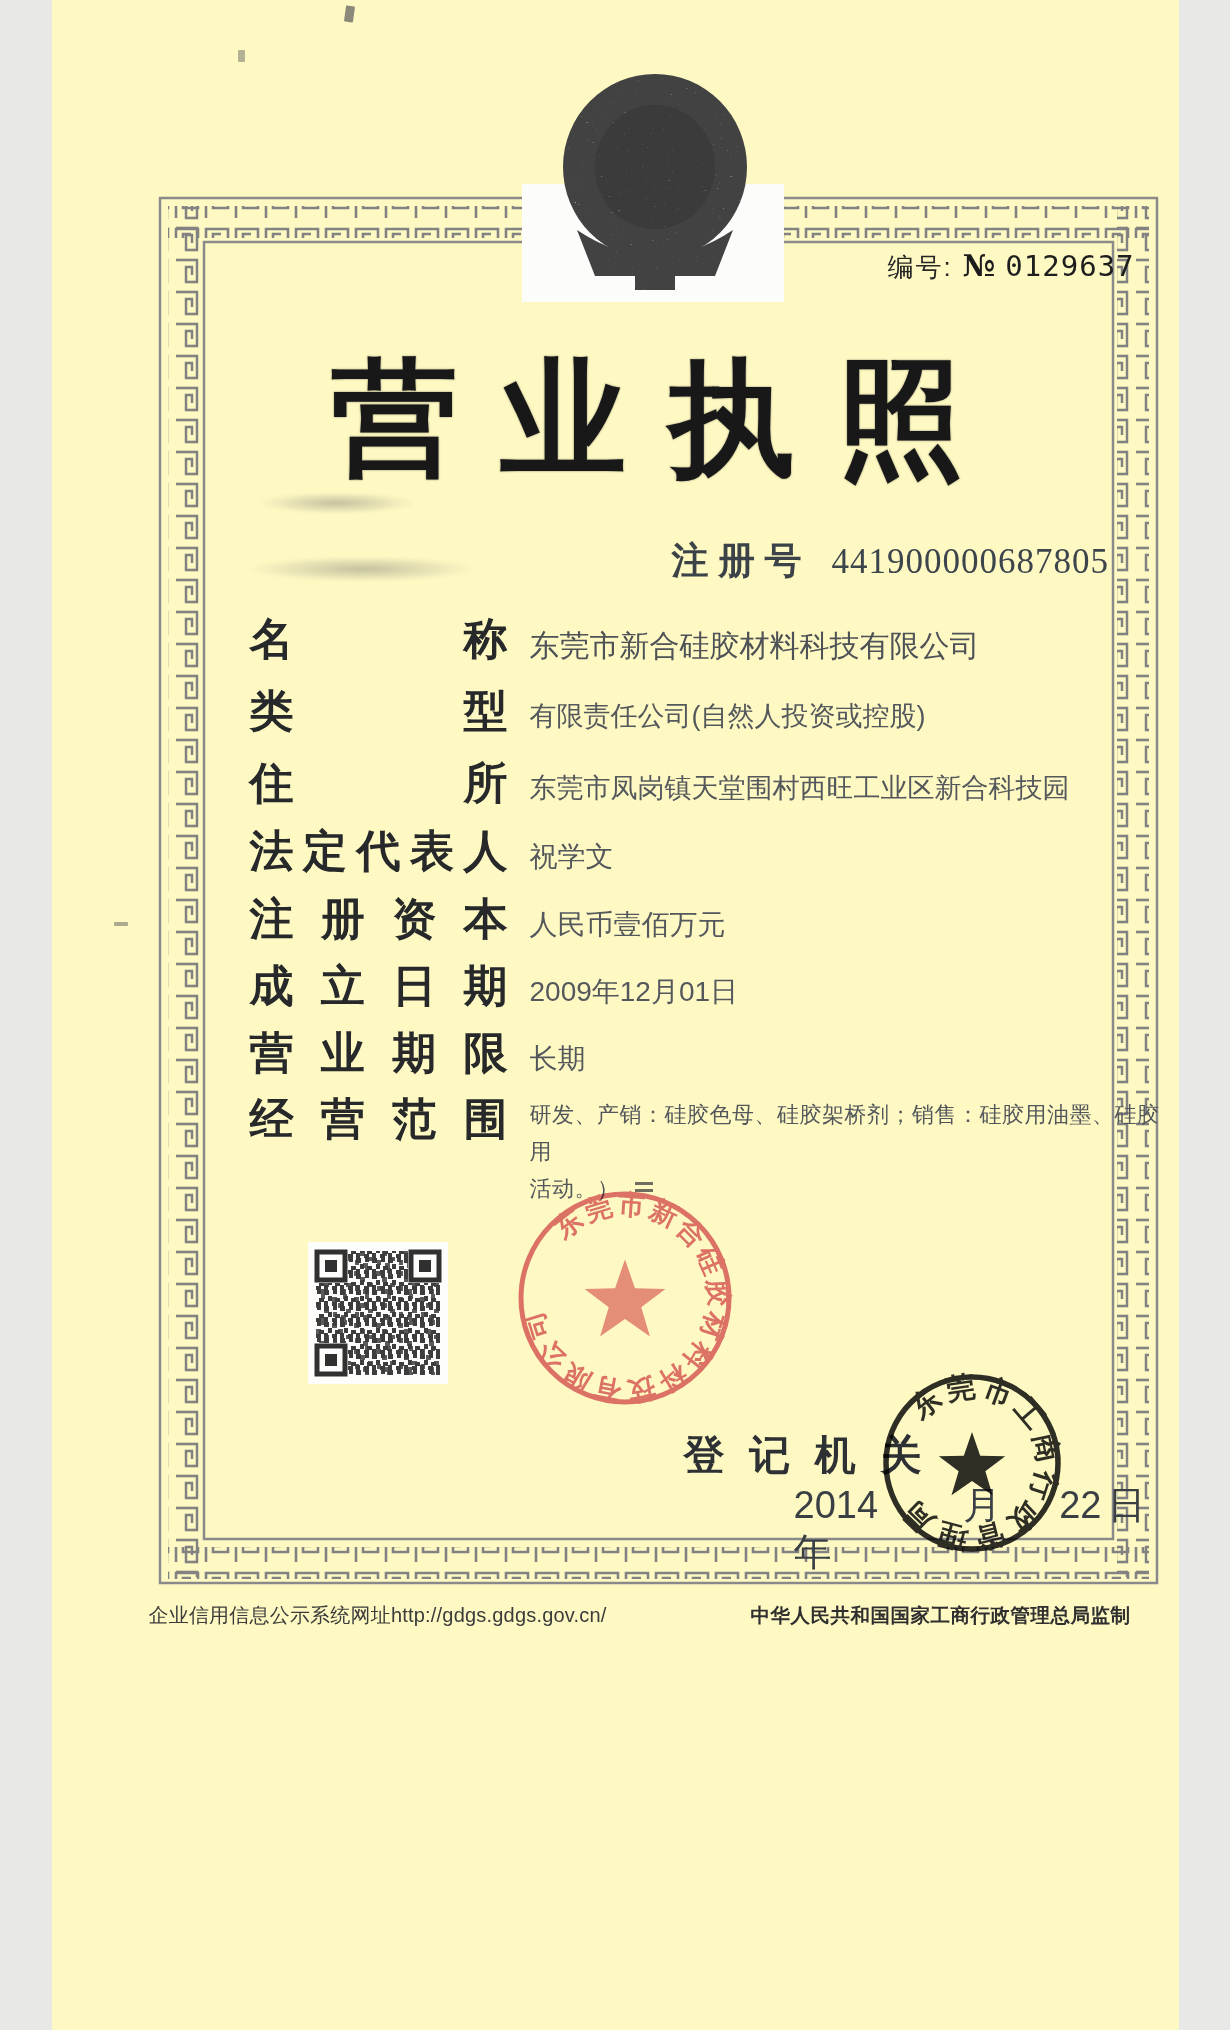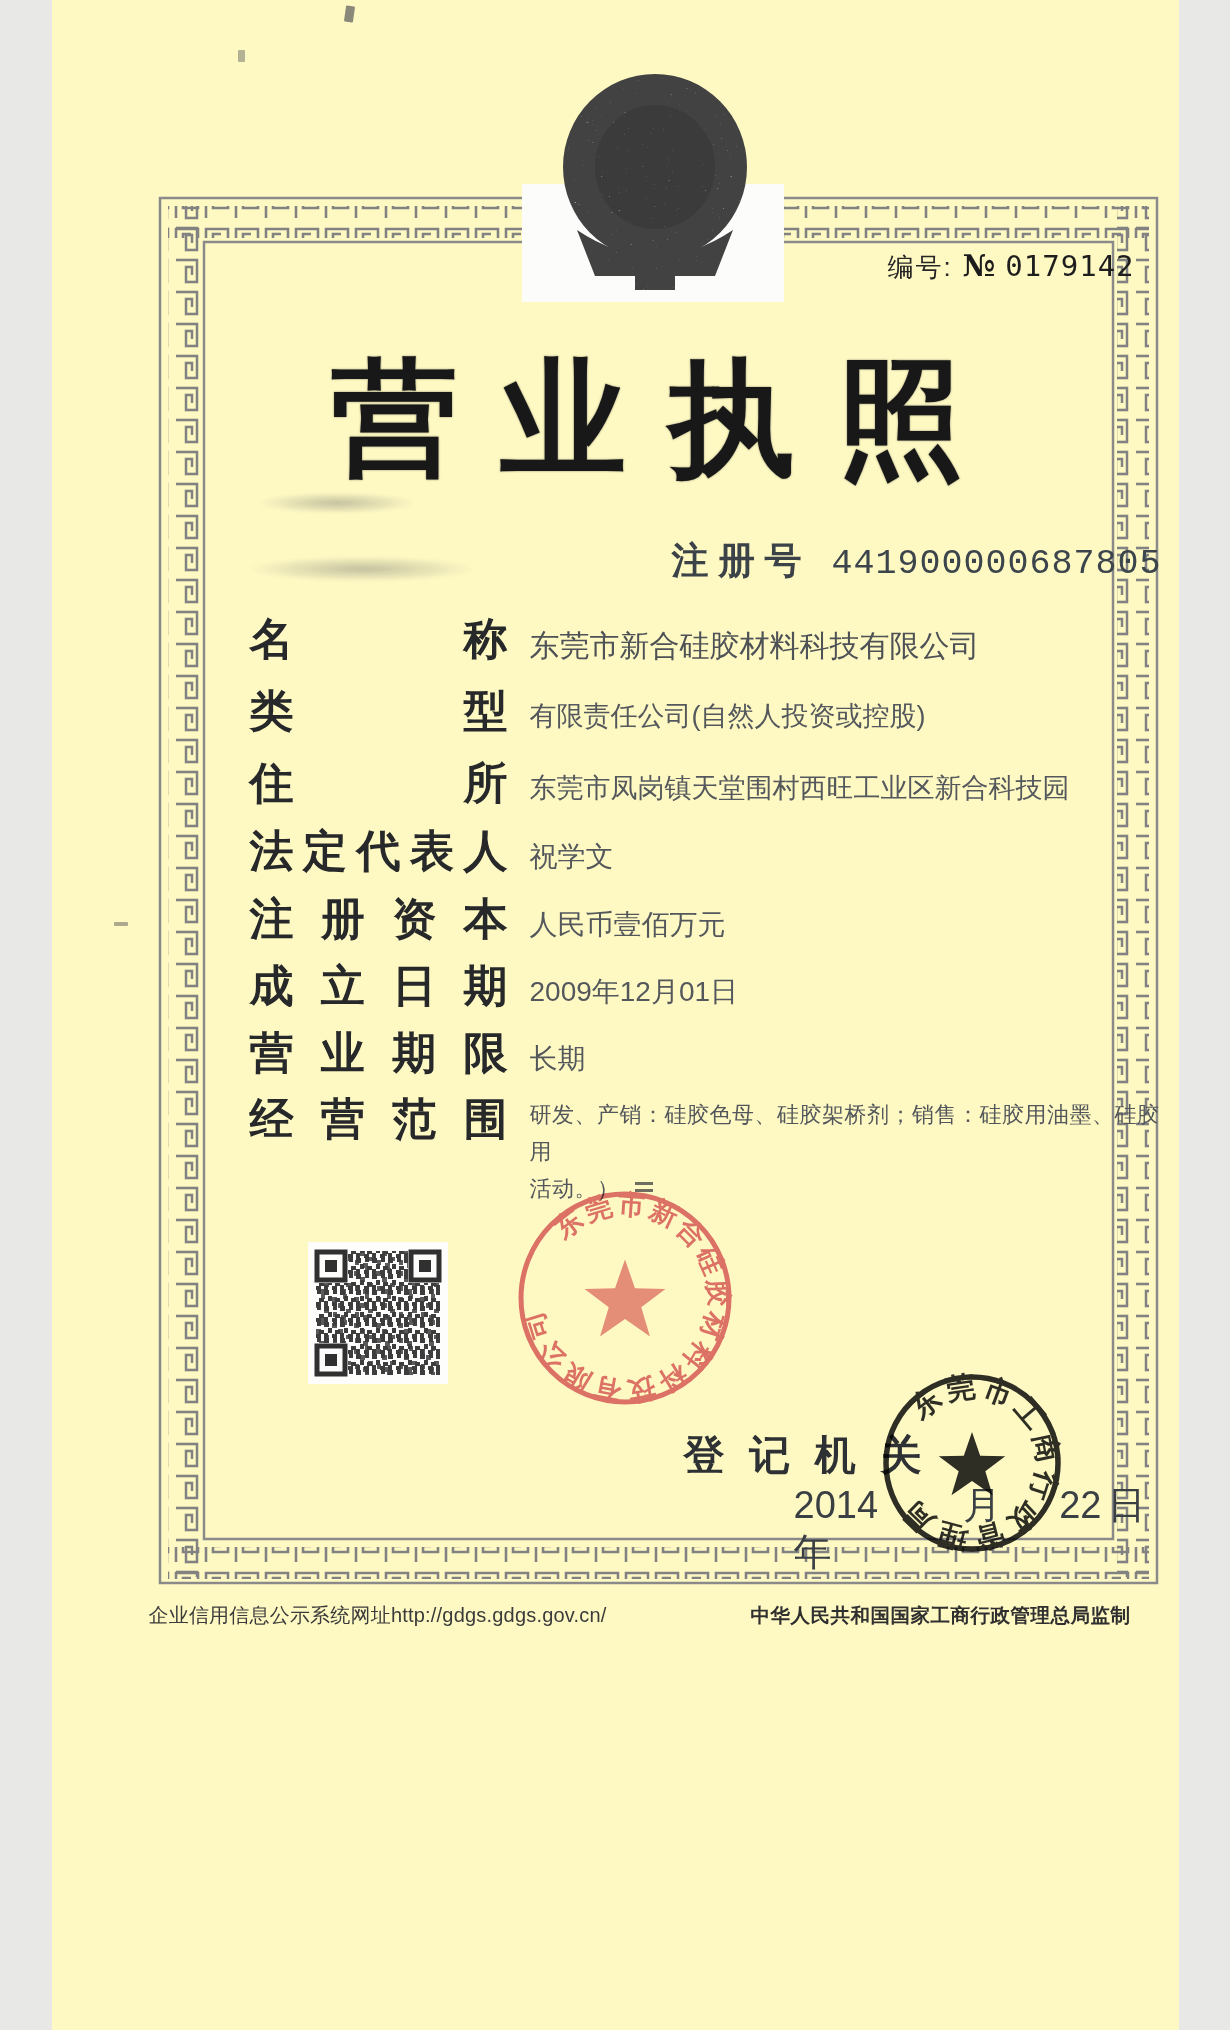--- a/index.html
+++ b/index.html
@@ -22,21 +22,21 @@
     left:280px;top:356px;width:632px;height:134px;
     display:flex;justify-content:space-between;align-items:flex-start;
     font-size:126px;line-height:1.0;font-weight:900;color:#181818;
     text-shadow:0 0 2px rgba(20,20,20,.55);
     font-family:"DejaVu Sans","Liberation Sans",sans-serif;
   }
 
   
   .regline{left:620px;top:536px;height:44px;display:flex;align-items:baseline;}
   .regline .rlab{width:130px;display:flex;justify-content:space-between;font-size:37px;color:#3b4248;font-weight:600;}
-  .regline .rnum{margin-left:30px;font-family:Liberation Mono, monospace;font-size:35px;color:#3c454c;letter-spacing:1px;}
+  .regline .rnum{margin-left:30px;font-family:Liberation Serif, serif;font-size:35px;color:#3c454c;letter-spacing:1px;}
 
   
   .frow{left:198px;display:flex;align-items:flex-start;}
   .flab{width:258px;display:flex;justify-content:space-between;
         font-size:44px;line-height:1.05;font-weight:700;color:#26282a;flex:none;}
   .fval{margin-left:22px;color:#54585c;padding-top:10px;}
   .v-name{font-size:30px;color:#4e5256;}
   .v-std{font-size:27px;}
   .v-mid{font-size:28px;}
   .scopeblock{margin-left:22px;padding-top:0;width:648px;color:#53575b;}
@@ -104,21 +104,21 @@
     <g filter="url(#grain)">
       <ellipse cx="100" cy="97" rx="92" ry="93" fill="#424242"></ellipse>
       <path d="M22 160 Q100 212 178 160 L160 206 L120 206 L120 220 L80 220 L80 206 L40 206 Z" fill="#424242"></path>
       <ellipse cx="100" cy="97" rx="60" ry="62" fill="#3a3a3a"></ellipse>
     </g>
   </svg>
 
   <div class="abs serial">
     <span class="lab">编号:</span>
     <span class="nosym">№</span>
-    <span class="num">0179142</span>
+    <span class="num">0129637</span>
   </div>
 
   <div class="abs big-title">
       <span>营</span>
       <span>业</span>
       <span>执</span>
       <span>照</span>
     </div>
 
   <div class="abs regline">

